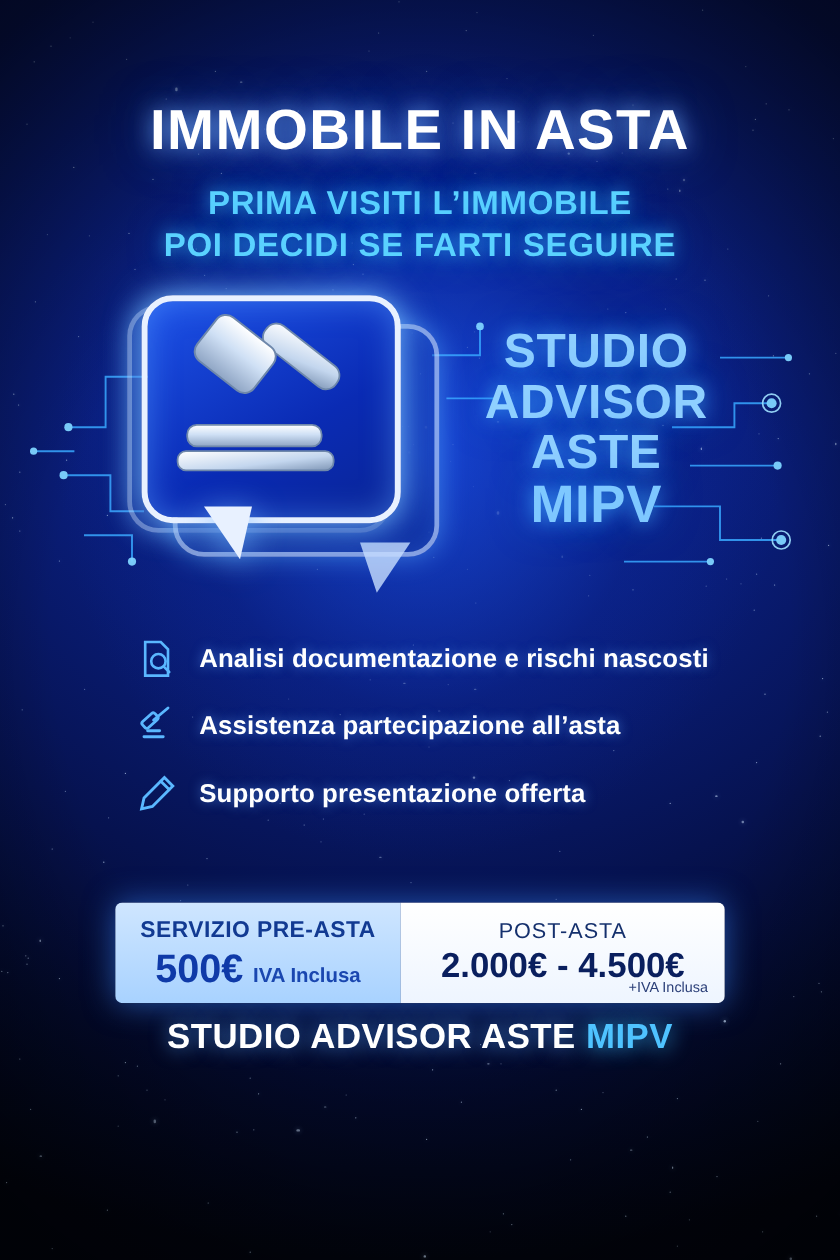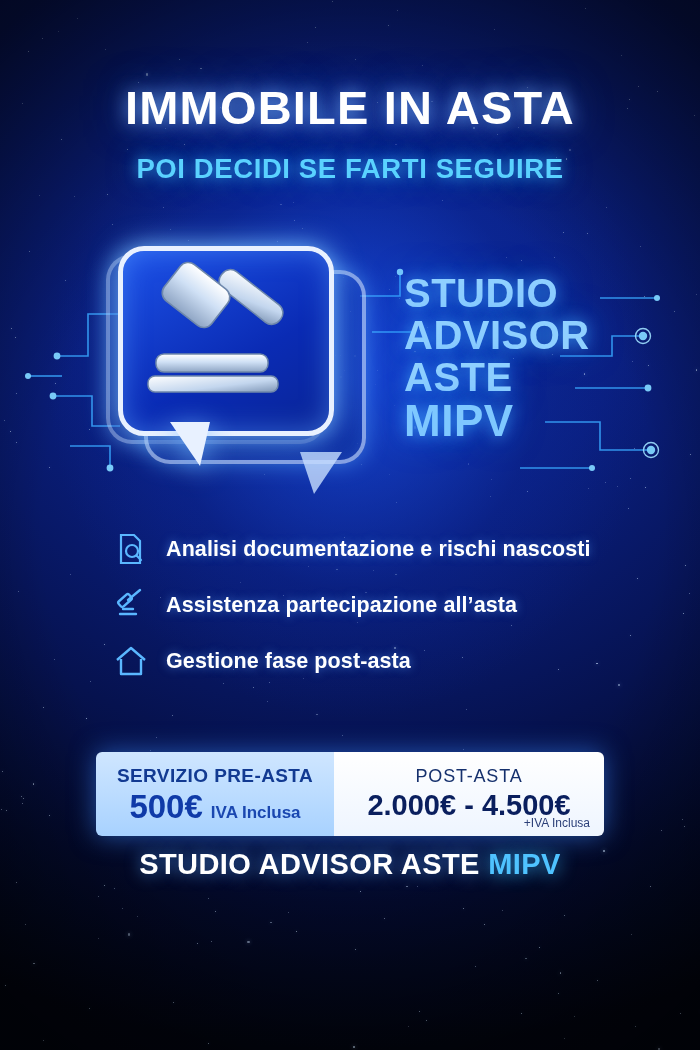--- a/index.html
+++ b/index.html
@@ -127,20 +127,21 @@
     position: absolute;
     left: 404px;
     top: 38px;
     line-height: .95;
   }
   .brand div {
     font-weight: bold;
     letter-spacing: .5px;
     color: #8fd0ff;
     text-shadow: 0 0 16px rgba(70,170,255,.85), 0 0 34px rgba(20,110,255,.6);
+    text-align: center;
   }
   .brand .w1 { font-size: 40px; }
   .brand .w2 { font-size: 40px; margin-top: 4px; }
   .brand .w3 { font-size: 40px; margin-top: 4px; }
   .brand .w4 { font-size: 44px; margin-top: 4px; color:#7ec8ff; }
 
   
   .features {
     position: absolute;
     top: 522px;
@@ -537,20 +538,21 @@
       <div class="star" style="left: 339.7px; top: 355.1px; width: 1px; height: 1px; opacity: 0.11;"></div>
       <div class="star" style="left: 17.5px; top: 590.8px; width: 1px; height: 1px; opacity: 0.53;"></div>
       <div class="star" style="left: 343.5px; top: 370.4px; width: 1px; height: 1px; opacity: 0.15;"></div>
       <div class="star" style="left: 127.7px; top: 933.3px; width: 2.4px; height: 2.4px; opacity: 0.6;"></div>
       <div class="star" style="left: 170px; top: 229px; width: 1px; height: 1px; opacity: 0.35;"></div>
     </div>
 
   <div class="headline-wrap">
     <h1 class="h1">IMMOBILE IN ASTA</h1>
     <div class="h2">
+      <span class="l2">PRIMA VISITI L’IMMOBILE</span>
       <span class="l2">POI DECIDI SE FARTI SEGUIRE</span>
     </div>
   </div>
 
   <div class="hero">
 
     <svg class="circuit" width="700" height="270" viewBox="0 0 700 270">
       <g stroke="#39a8ff" stroke-width="1.6" fill="none" opacity="0.85">
         <path d="M60 120 H88 V78 H130"></path>
         <path d="M56 160 H92 V190 H120"></path>
@@ -636,30 +638,30 @@
         <svg width="34" height="34" viewBox="0 0 34 34" fill="none" stroke="#5ab7ff" stroke-width="2.4" stroke-linecap="round">
           <rect x="4" y="9" width="14" height="7" rx="2" transform="rotate(-42 11 12.5)"></rect>
           <line x1="14" y1="12" x2="26" y2="2"></line>
           <line x1="6" y1="26" x2="22" y2="26"></line>
           <line x1="9" y1="21" x2="19" y2="21"></line>
         </svg>
       </span>
       <span class="flabel">Assistenza partecipazione all’asta</span>
     </div>
 
-
     <div class="feature">
       <span class="ficon">
-        <svg width="34" height="34" viewBox="0 0 34 34" fill="none" stroke="#5ab7ff" stroke-width="2.4" stroke-linejoin="round">
-          <path d="M3 16 L17 4 L31 16"></path>
-          <path d="M7 15 v15 h20 v-15"></path>
+        <svg width="34" height="34" viewBox="0 0 34 34" fill="none" stroke="#5ab7ff" stroke-width="2.4" stroke-linecap="round">
+          <path d="M23 4 l7 7 -17 17 -9 2 2 -9 z"></path>
+          <line x1="20" y1="7" x2="27" y2="14"></line>
         </svg>
       </span>
-      <span class="flabel">Gestione fase post-asta</span>
-    </div>
+      <span class="flabel">Supporto presentazione offerta</span>
+    </div>
+
   </div>
 
   <div class="pricing">
     <div class="price-left">
       <div class="ptitle">SERVIZIO PRE-ASTA</div>
       <div class="prow">
         <span class="pamount">500€</span>
         <span class="pvat">IVA Inclusa</span>
       </div>
     </div>

